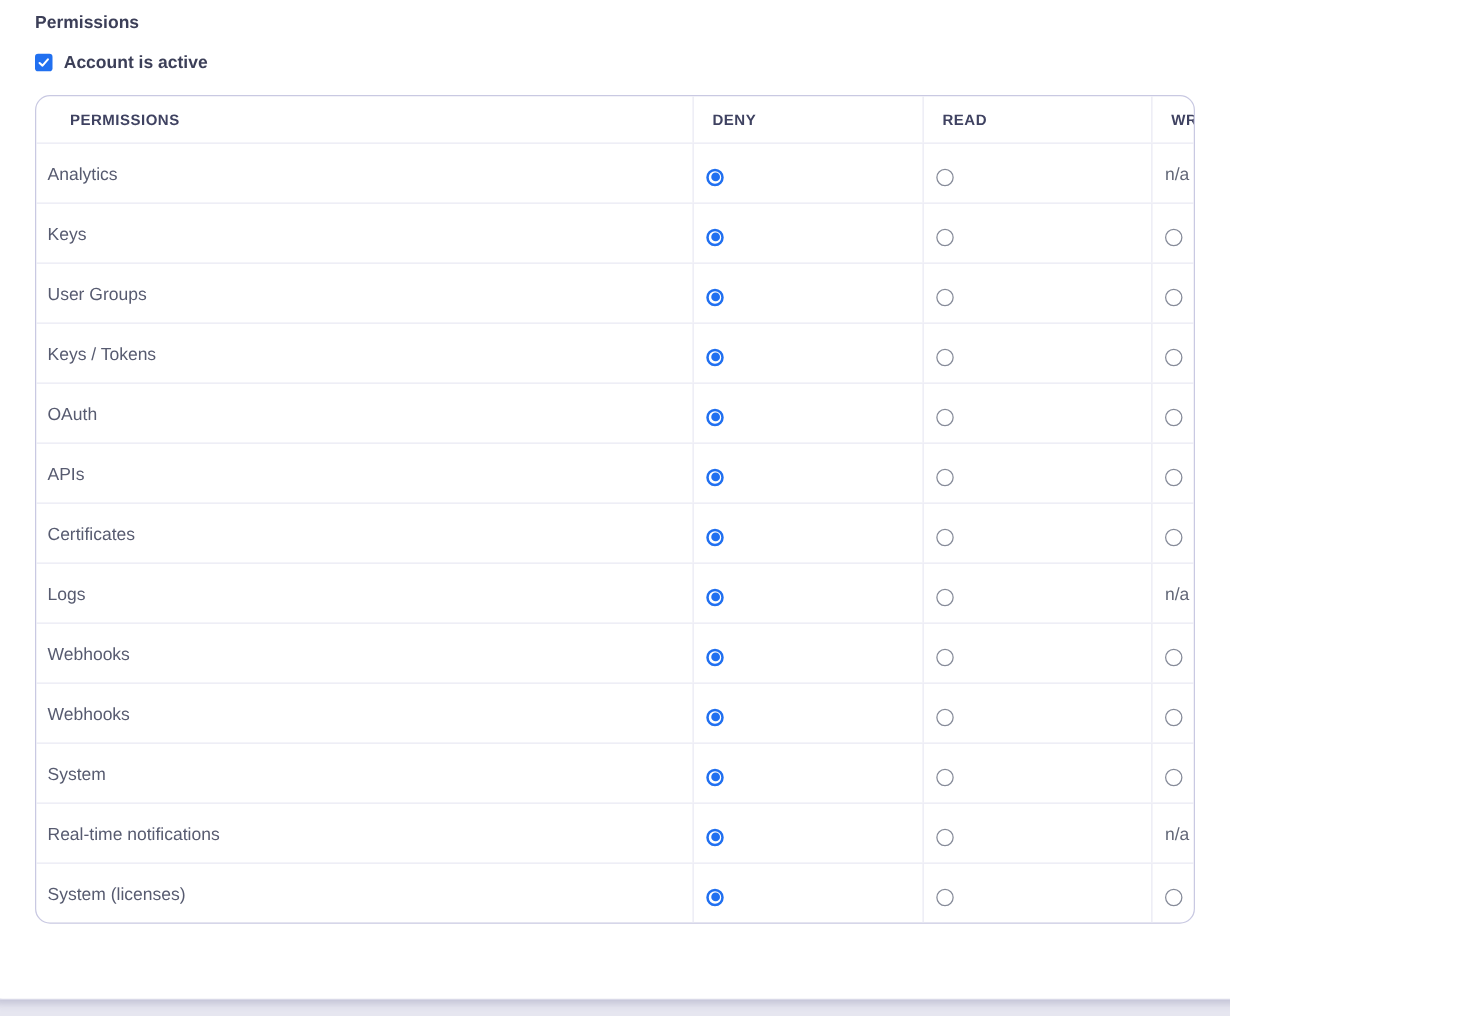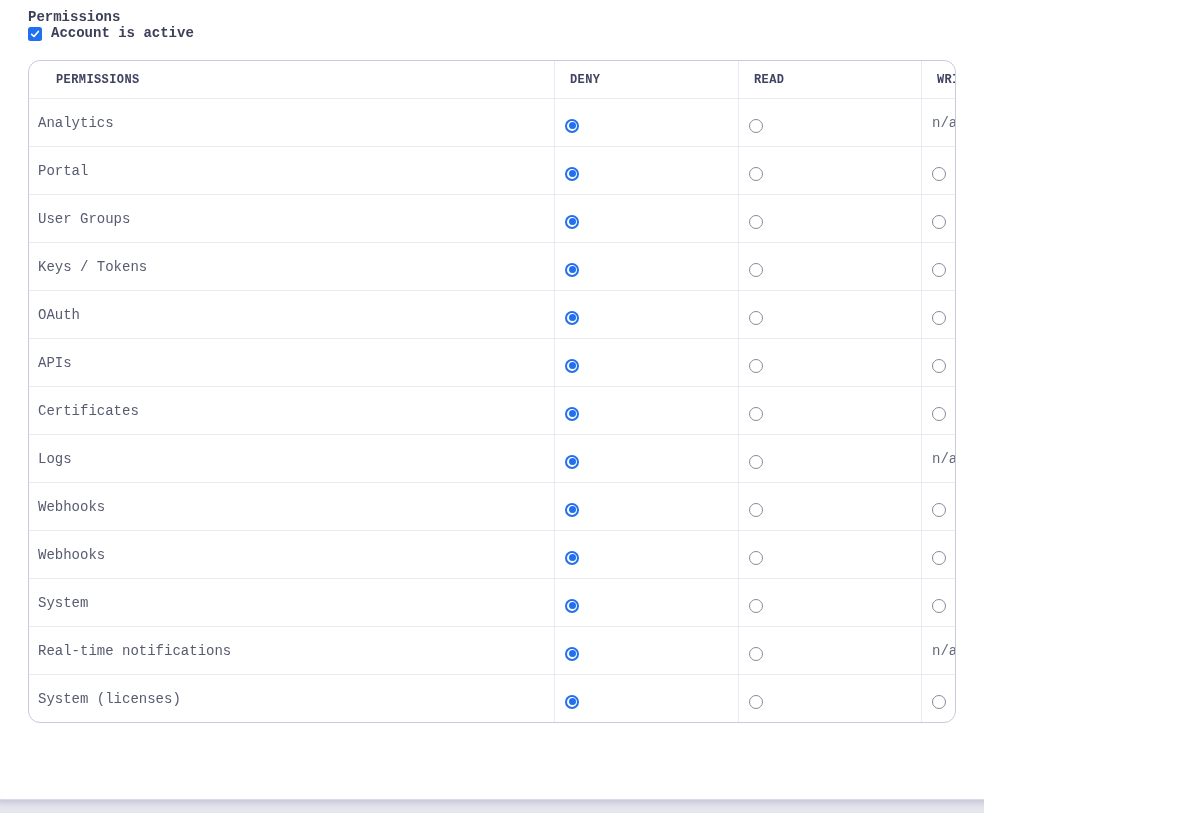--- a/index.html
+++ b/index.html
@@ -8,26 +8,26 @@
     --row-line:#e9e9f3;
     --page-bg:#e6e6f0;
     --header-text:#3f4261;
     --row-text:#575b70;
     --na-text:#636878;
     --title-text:#3c3f58;
   }
   *{box-sizing:border-box;margin:0;padding:0;}
   html,body{margin:0;padding:0;}
   body{font-family:"Liberation Sans","DejaVu Sans",sans-serif;}
-  .page{position:relative;width:984px;height:813px;background:var(--page-bg);overflow:hidden;font-family:Liberation Mono, monospace;}
+  .page{position:relative;width:984px;height:813px;background:var(--page-bg);overflow:hidden;}
   .card{position:absolute;top:-20px;left:-14px;width:1186px;height:820px;background:#fff;
         border:1px solid #d9d9e8;border-radius:16px;box-shadow:0 3px 6px rgba(110,110,150,.28);}
   .content{position:absolute;inset:0;padding:9px 28px 0 28px;z-index:1;}
   .section-title{font-size:14px;font-weight:700;color:var(--title-text);line-height:16px;}
-  .checkbox-row{display:flex;align-items:center;gap:9px;cursor:pointer;width:max-content;justify-content:center;}
+  .checkbox-row{display:flex;align-items:center;gap:9px;margin-top:16px;cursor:pointer;width:max-content;justify-content:center;}
   .checkbox{width:14px;height:14px;border-radius:2.5px;background:var(--accent);
             display:inline-flex;align-items:center;justify-content:center;flex:0 0 auto;}
   .checkbox-label{font-size:14px;font-weight:700;color:var(--title-text);line-height:17px;}
   .perm-table{margin-top:18px;border:1px solid var(--table-border);border-radius:12px;
               background:#fff;overflow:hidden;}
   .thead,.tr{display:grid;grid-template-columns:525px 184px 183px 1fr;}
   .thead{height:37px;}
   .th{display:flex;align-items:center;font-size:12px;font-weight:700;letter-spacing:.4px;
       color:var(--header-text);padding-left:15px;}
   .th.first{padding-left:27px;}
@@ -76,21 +76,21 @@
               <span class="radio selected"></span>
             </div>
             <div class="td">
               <span class="radio"></span>
             </div>
             <div class="td">
               <span class="na-label">n/a</span>
             </div>
           </div>
           <div class="tr">
-            <div class="td label-cell">Portal</div>
+            <div class="td label-cell">Keys</div>
             <div class="td">
               <span class="radio selected"></span>
             </div>
             <div class="td">
               <span class="radio"></span>
             </div>
             <div class="td">
               <span class="radio"></span>
             </div>
           </div>

